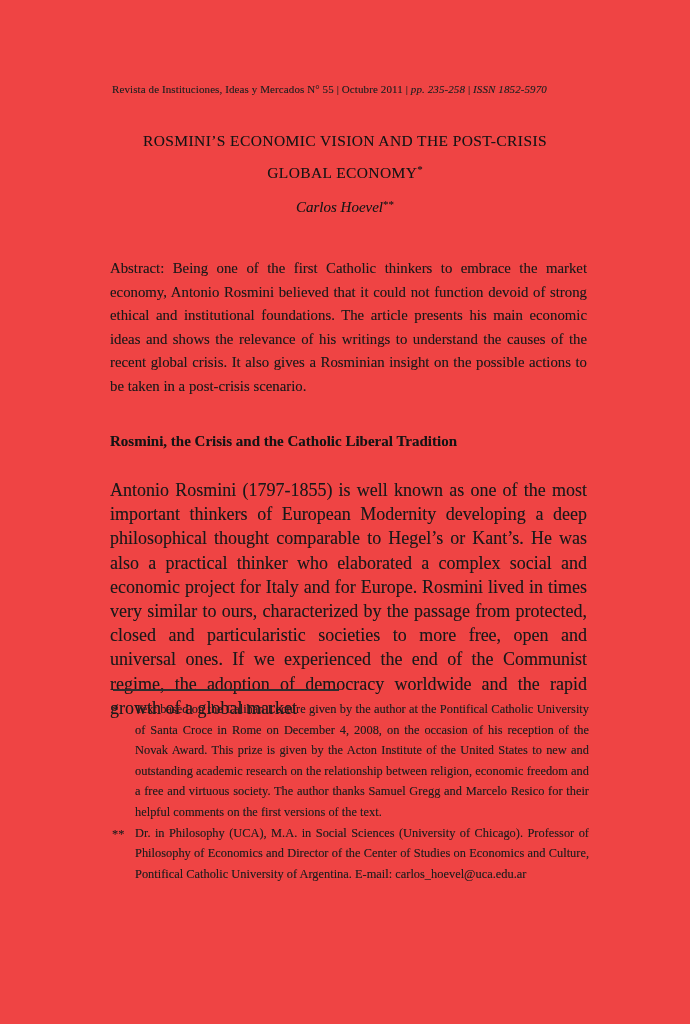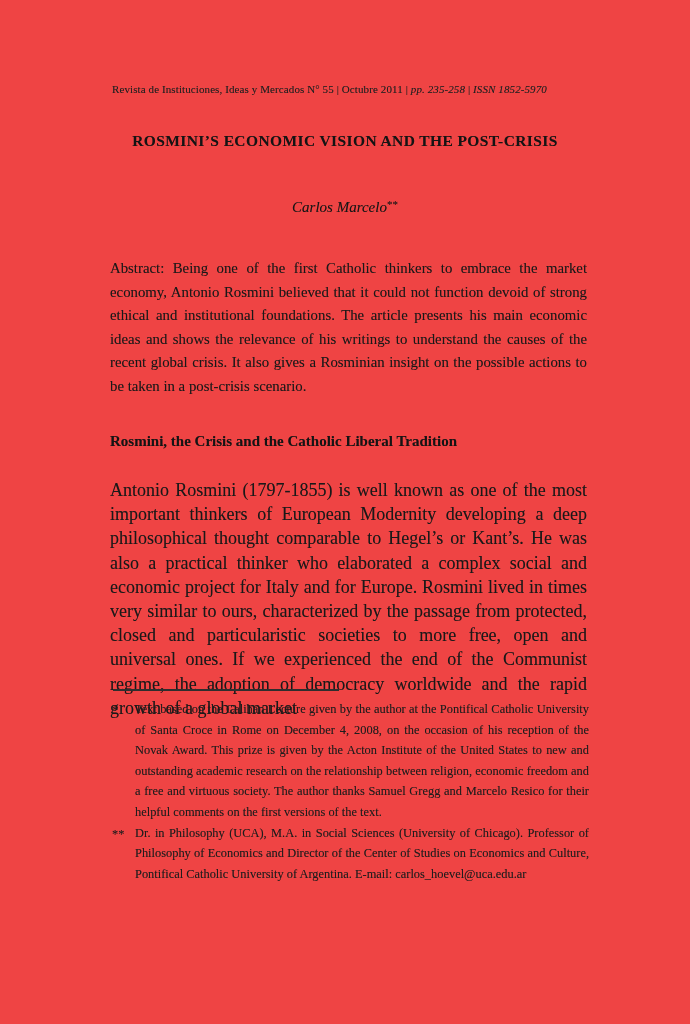--- a/index.html
+++ b/index.html
@@ -32,21 +32,21 @@
   }
   .journal-line .it { font-style: italic; }
 
   
   .article-title {
     position: absolute;
     top: 127px;
     left: 55px;
     width: 580px;
     text-align: center;
-    font-weight: bold;
+    font-weight: normal;
     font-size: 15.5px;
     line-height: 28px;
     letter-spacing: 0.4px;
     color: #141414;
   }
   .note-mark {
     font-size: 11px;
     vertical-align: 5px;
     letter-spacing: 0;
   }
@@ -139,24 +139,25 @@
 <body>
 
 <div class="page">
 
   <div class="journal-line">
     <span>Revista de Instituciones, Ideas y Mercados N° 55 | Octubre 2011 | </span><span class="it">pp. 235-258</span><span> | </span><span class="it">ISSN 1852-5970</span>
   </div>
 
   <div class="article-title">
     <div>ROSMINI’S ECONOMIC VISION AND THE POST-CRISIS</div>
+    <div><span>GLOBAL ECONOMY</span><span class="note-mark">*</span></div>
   </div>
 
   <div class="author-line">
-    <span>Carlos Marcelo</span><span class="note-mark">**</span>
+    <span>Carlos Hoevel</span><span class="note-mark">**</span>
   </div>
 
   <div class="abstract">
     <span class="label">Abstract:</span><span> Being one of the first Catholic thinkers to embrace the market economy, Antonio Rosmini believed that it could not function devoid of strong ethical and institutional foundations. The article presents his main economic ideas and shows the relevance of his writings to understand the causes of the recent global crisis. It also gives a Rosminian insight on the possible actions to be taken in a post-crisis scenario.</span>
   </div>
 
   <div class="section-heading">Rosmini, the Crisis and the Catholic Liberal Tradition</div>
 
   <div class="body-paragraph">Antonio Rosmini (1797-1855) is well known as one of the most important thinkers of European Modernity developing a deep philosophical thought comparable to Hegel’s or Kant’s. He was also a practical thinker who elaborated a complex social and economic project for Italy and for Europe. Rosmini lived in times very similar to ours, characterized by the passage from protected, closed and particularistic societies to more free, open and universal ones. If we experienced the end of the Communist regime, the adoption of democracy worldwide and the rapid growth of a global market</div>
 

